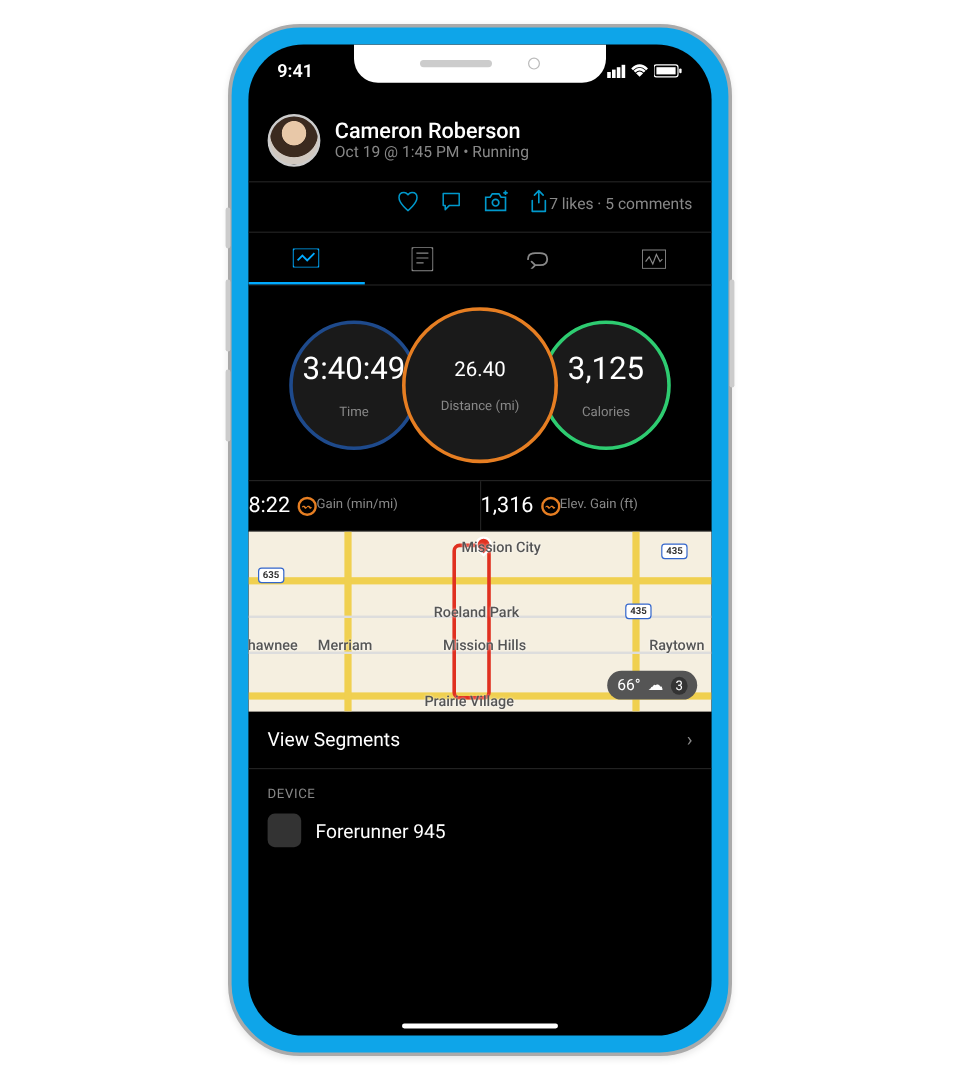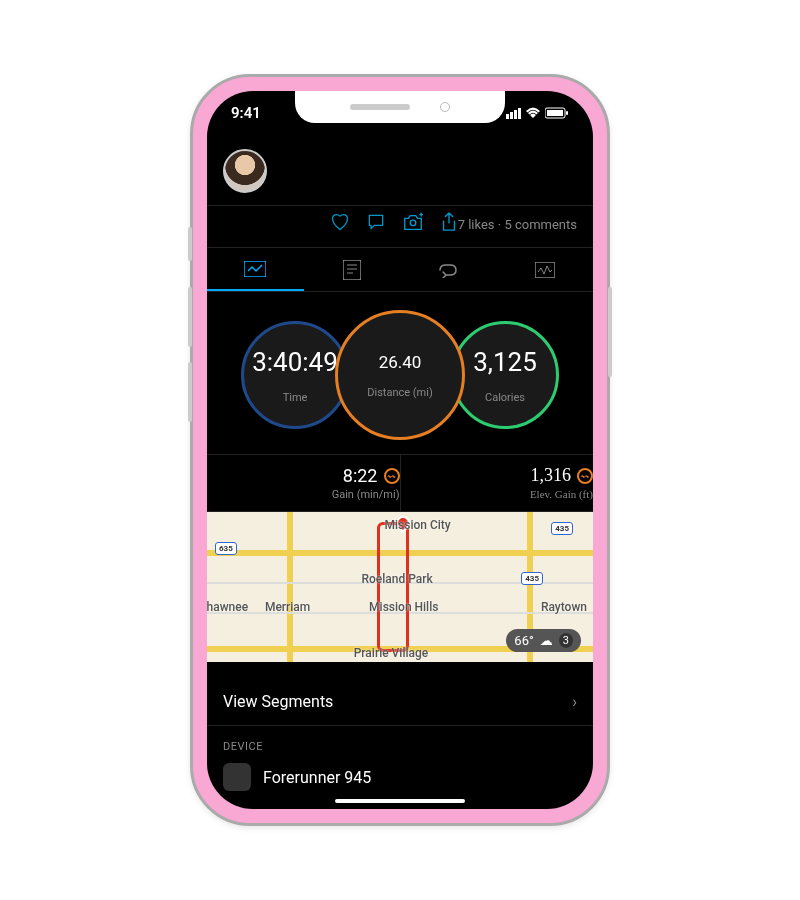--- a/index.html
+++ b/index.html
@@ -7,24 +7,24 @@
     background: #fff;
     font-family: -apple-system, BlinkMacSystemFont, "Segoe UI", Roboto, sans-serif;
     display: flex;
     justify-content: center;
     align-items: center;
     width: 800px;
     height: 900px;
   }
   .phone {
     width: 420px;
-    height: 752px;
+    height: 860px;
     border: 3px solid #aaa;
     border-radius: 60px;
-    background: #f9a8d4;
+    background: #0ea5e9;
     position: relative;
     padding: 14px;
     box-shadow: 0 2px 6px rgba(0,0,0,0.1);
   }
   .side-btn {
     position: absolute;
     background: #ccc;
     border-radius: 10px;
   }
   .side-btn.left1 { left:-5px; top:150px; width:4px; height:34px; }
@@ -143,25 +143,25 @@
   .circle-label { font-size:11px; color:#888; margin-top:14px;}
   .sub-stats {
     display:flex;
     border-top:1px solid #222;
     border-bottom:1px solid #222;
   }
   .sub-stat {
     flex:1;
     padding:10px 0;
     display:flex;
-    flex-direction:column;
-    align-items:flex-end;
+    flex-direction:row;
+    align-items:flex-start;
     border-right:1px solid #222;
   }
-  .sub-stat:last-child { border-right:none;font-family:Liberation Serif, serif; }
+  .sub-stat:last-child { border-right:none; }
   .sub-value { font-size:18px; display:flex; align-items:center; gap:6px;}
   .sub-label { font-size:11px; color:#888; margin-top:2px;}
   .pulse-icon {
     width:16px; height:16px; border:2px solid #e67e22; border-radius:50%;
     display:inline-flex; align-items:center; justify-content:center;
     font-size:8px; color:#e67e22;
   }
   .map {
     height:150px;
     background: linear-gradient(#f5efe0, #f5efe0);
@@ -200,21 +200,20 @@
     gap:6px;
     font-size:13px;
   }
   .view-segments {
     display:flex;
     justify-content:space-between;
     align-items:flex-start;
     padding:14px 16px;
     font-size:16px;
     border-bottom:1px solid #222;
-    margin-top:16px;
   }
   .section-header {
     padding:14px 16px 6px;
     font-size:11px;
     color:#888;
     letter-spacing:0.5px;
   }
   .device-row {
     display:flex;
     align-items:center;
@@ -274,20 +273,24 @@
             <rect x="0" y="1" width="20" height="10" rx="2" fill="none" stroke="#fff" stroke-width="1"></rect>
             <rect x="2" y="3" width="16" height="6" fill="#fff"></rect>
             <rect x="21" y="4" width="2" height="4" rx="1" fill="#fff"></rect>
           </svg>
       </div>
     </div>
 
 
     <div class="profile-row">
       <div class="avatar"></div>
+      <div>
+        <div class="profile-name">Cameron Roberson</div>
+        <div class="profile-meta">Oct 19 @ 1:45 PM • Running</div>
+      </div>
     </div>
 
     <div class="social-row">
       <div class="social-icons">
         <span>
           <svg width="20" height="20" viewBox="0 0 24 24">
               <path d="M12 21 C12 21 3 14 3 8 C3 5 5 3 8 3 C10 3 11 4 12 5 C13 4 14 3 16 3 C19 3 21 5 21 8 C21 14 12 21 12 21 Z" fill="none" stroke="#0099cc" stroke-width="1.5"></path>
             </svg>
         </span>
         <span>

